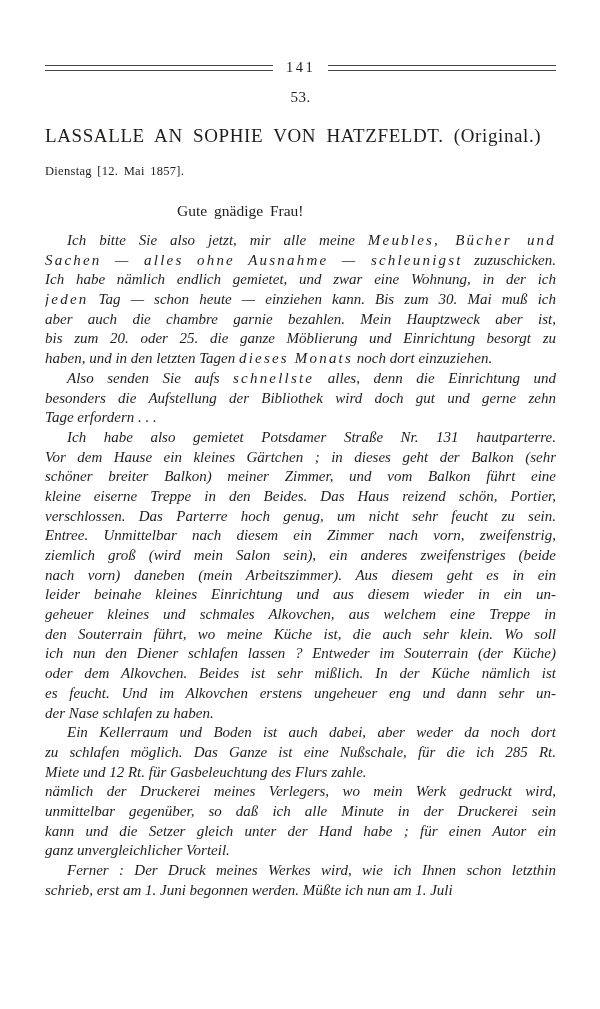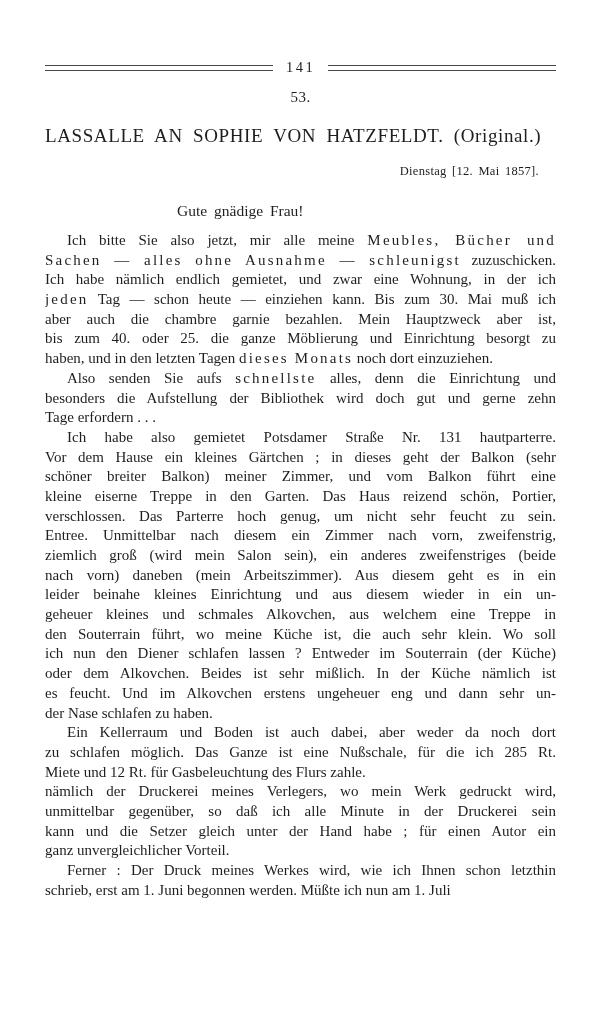--- a/index.html
+++ b/index.html
@@ -30,26 +30,26 @@
   .pagenum{
     font-size:14.5px;letter-spacing:2.5px;padding:0 13px;
     transform:translateY(-1px);white-space:nowrap;
   }
   .letterno{margin-top:13px;text-align:center;font-size:15px;letter-spacing:.5px;}
   .title{
     margin-top:19px;font-size:19px;
     word-spacing:5px;letter-spacing:.6px;white-space:nowrap;
   }
   .dateline{
-    margin-top:17px;text-align:right;padding-right:17px;
+    margin-top:17px;padding-right:17px;
     font-size:12.5px;word-spacing:2px;letter-spacing:.3px;
   }
   .salutation{margin-top:23px;margin-left:132px;font-size:15.5px;word-spacing:3px;}
   .body{margin-top:11px;font-size:15px;line-height:19.7px;}
-  .para{margin:0;}
+  .para{margin:0;font-style:italic;}
   .line{
     text-align:justify;
     text-align-last:justify;
     height:19.7px;overflow:hidden;white-space:normal;
   }
   .line.last{text-align-last:left;}
   .line.indent{text-indent:22px;}
   .sp{letter-spacing:2.2px;}
 </style>
 </head>
@@ -70,33 +70,33 @@
 
   <div class="salutation">Gute gnädige Frau!</div>
 
   <div class="body" id="letter-body">
       <div class="para">
         <div class="line indent"><span>Ich bitte Sie also jetzt, mir alle meine </span><span class="sp">Meubles, Bücher und</span></div>
         <div class="line"><span class="sp">Sachen — alles ohne Ausnahme — schleunigst</span><span> zuzuschicken.</span></div>
         <div class="line"><span>Ich habe nämlich endlich gemietet, und zwar eine Wohnung, in der ich</span></div>
         <div class="line"><span class="sp">jeden</span><span> Tag — schon heute — einziehen kann. Bis zum 30. Mai muß ich</span></div>
         <div class="line"><span>aber auch die chambre garnie bezahlen. Mein Hauptzweck aber ist,</span></div>
-        <div class="line"><span>bis zum 40. oder 25. die ganze Möblierung und Einrichtung besorgt zu</span></div>
+        <div class="line"><span>bis zum 20. oder 25. die ganze Möblierung und Einrichtung besorgt zu</span></div>
         <div class="line last"><span>haben, und in den letzten Tagen </span><span class="sp">dieses Monats</span><span> noch dort einzuziehen.</span></div>
       </div>
       <div class="para">
         <div class="line indent"><span>Also senden Sie aufs </span><span class="sp">schnellste</span><span> alles, denn die Einrichtung und</span></div>
         <div class="line"><span>besonders die Aufstellung der Bibliothek wird doch gut und gerne zehn</span></div>
         <div class="line last"><span>Tage erfordern . . .</span></div>
       </div>
       <div class="para">
         <div class="line indent"><span>Ich habe also gemietet Potsdamer Straße Nr. 131 hautparterre.</span></div>
         <div class="line"><span>Vor dem Hause ein kleines Gärtchen ; in dieses geht der Balkon (sehr</span></div>
         <div class="line"><span>schöner breiter Balkon) meiner Zimmer, und vom Balkon führt eine</span></div>
-        <div class="line"><span>kleine eiserne Treppe in den Garten. Das Haus reizend schön, Portier,</span></div>
+        <div class="line"><span>kleine eiserne Treppe in den Beides. Das Haus reizend schön, Portier,</span></div>
         <div class="line"><span>verschlossen. Das Parterre hoch genug, um nicht sehr feucht zu sein.</span></div>
         <div class="line"><span>Entree. Unmittelbar nach diesem ein Zimmer nach vorn, zweifenstrig,</span></div>
         <div class="line"><span>ziemlich groß (wird mein Salon sein), ein anderes zweifenstriges (beide</span></div>
         <div class="line"><span>nach vorn) daneben (mein Arbeitszimmer). Aus diesem geht es in ein</span></div>
         <div class="line"><span>leider beinahe kleines Einrichtung und aus diesem wieder in ein un-</span></div>
         <div class="line"><span>geheuer kleines und schmales Alkovchen, aus welchem eine Treppe in</span></div>
         <div class="line"><span>den Souterrain führt, wo meine Küche ist, die auch sehr klein. Wo soll</span></div>
         <div class="line"><span>ich nun den Diener schlafen lassen ? Entweder im Souterrain (der Küche)</span></div>
         <div class="line"><span>oder dem Alkovchen. Beides ist sehr mißlich. In der Küche nämlich ist</span></div>
         <div class="line"><span>es feucht. Und im Alkovchen erstens ungeheuer eng und dann sehr un-</span></div>

